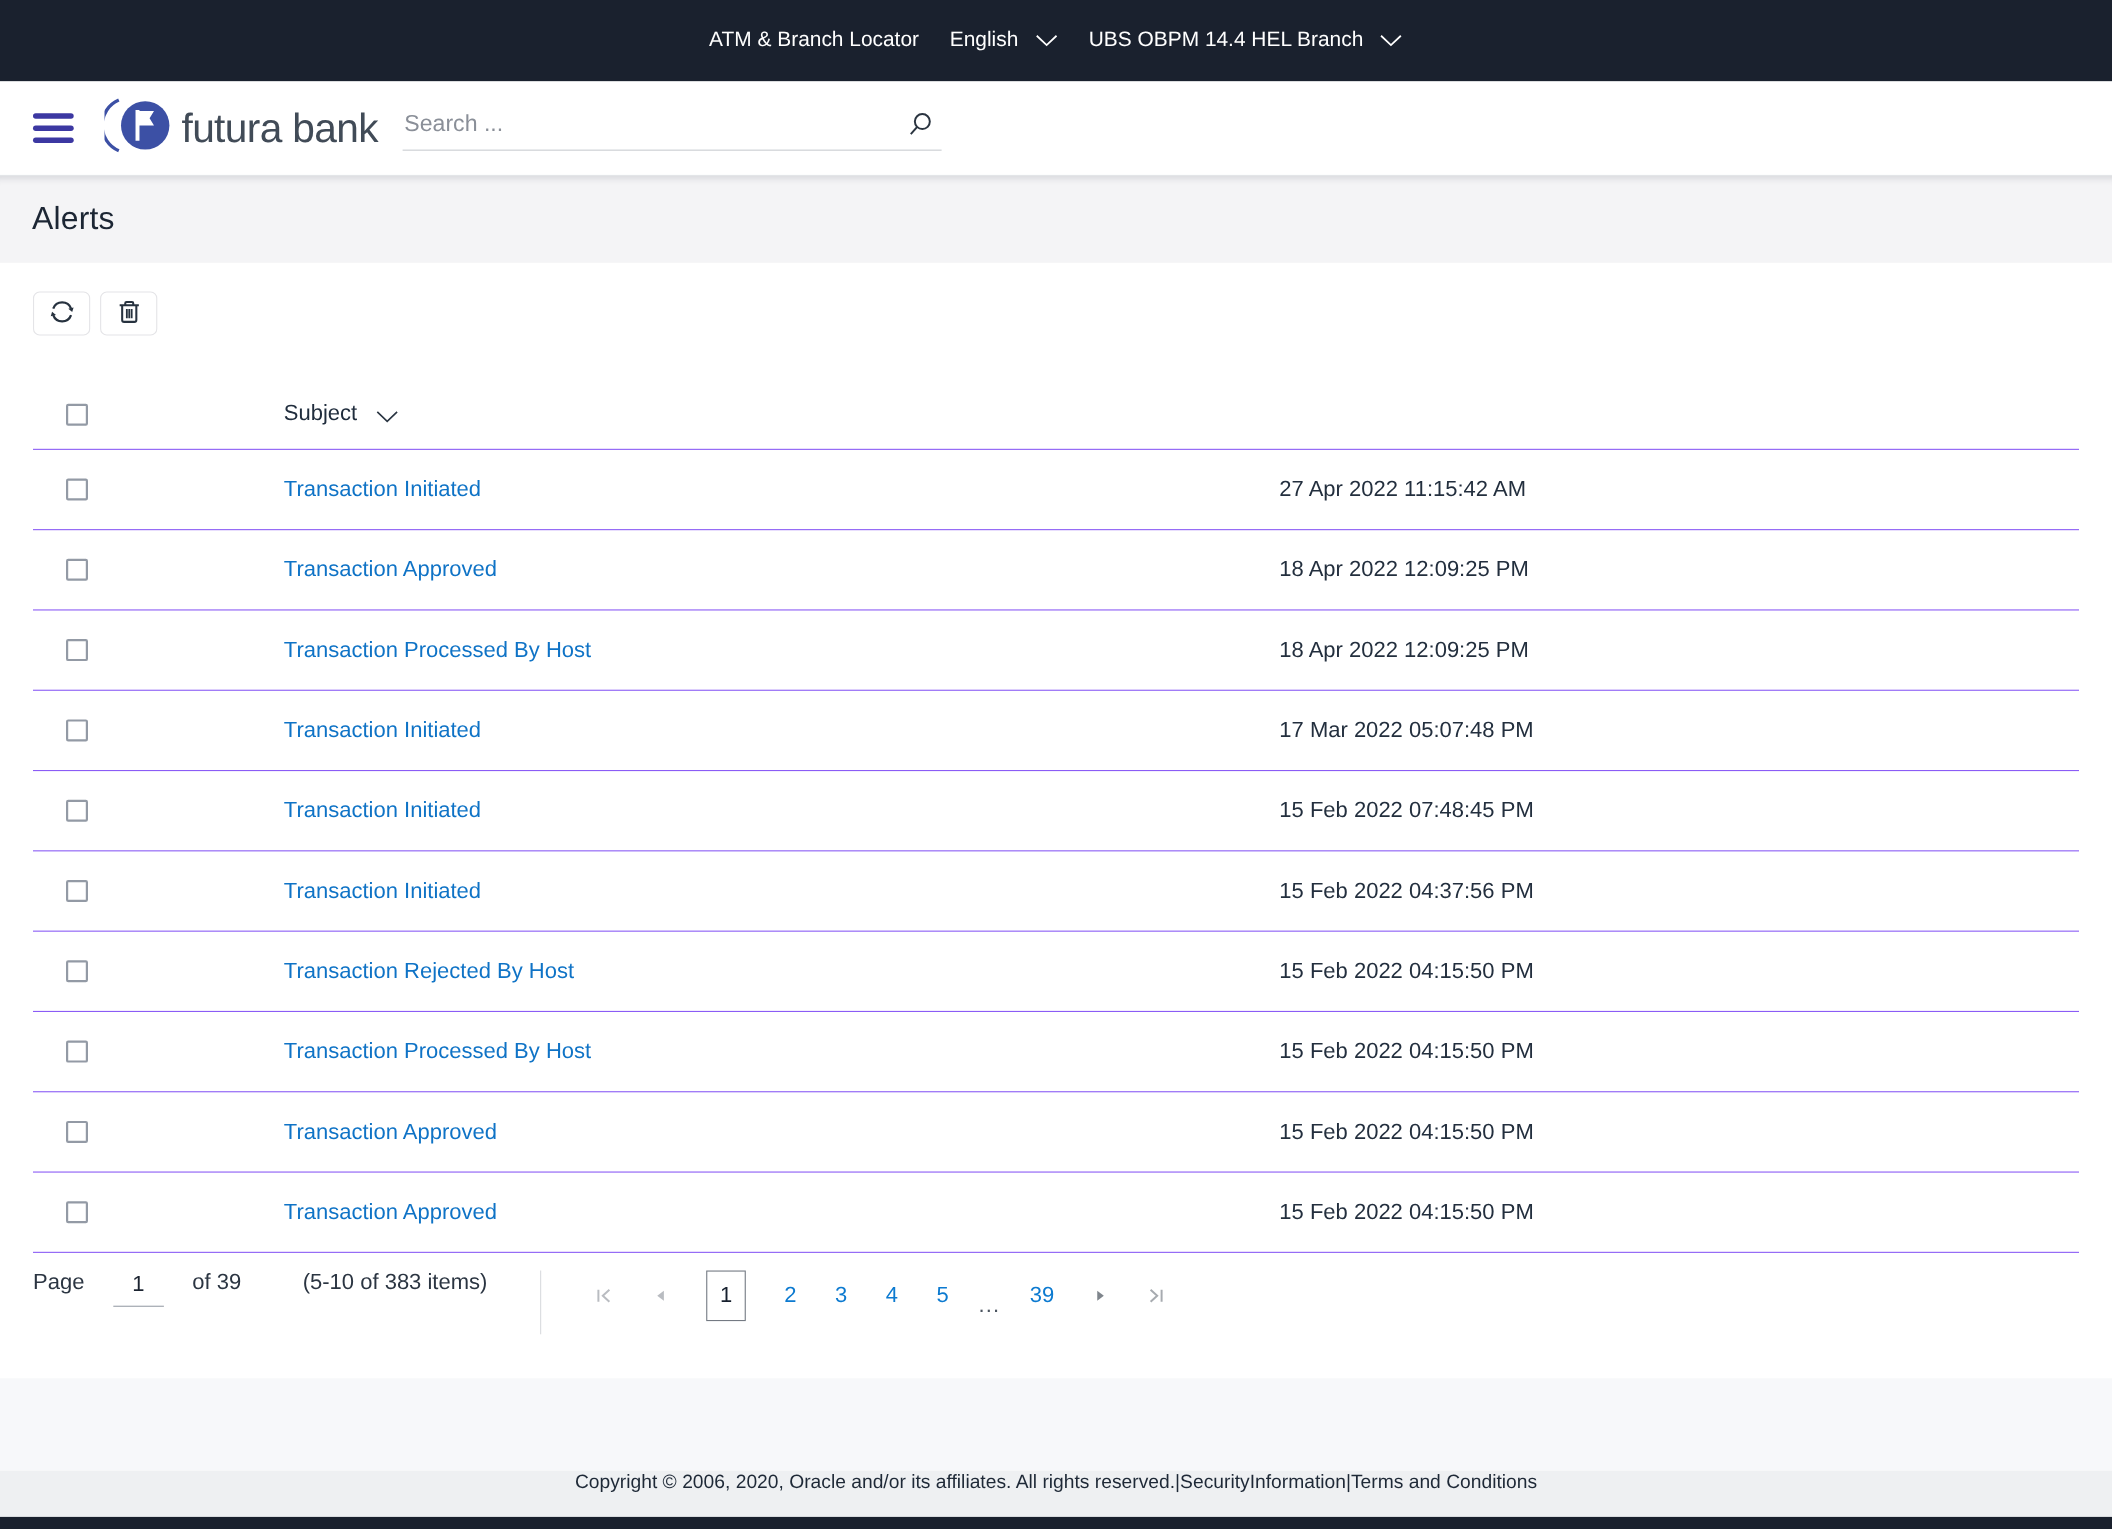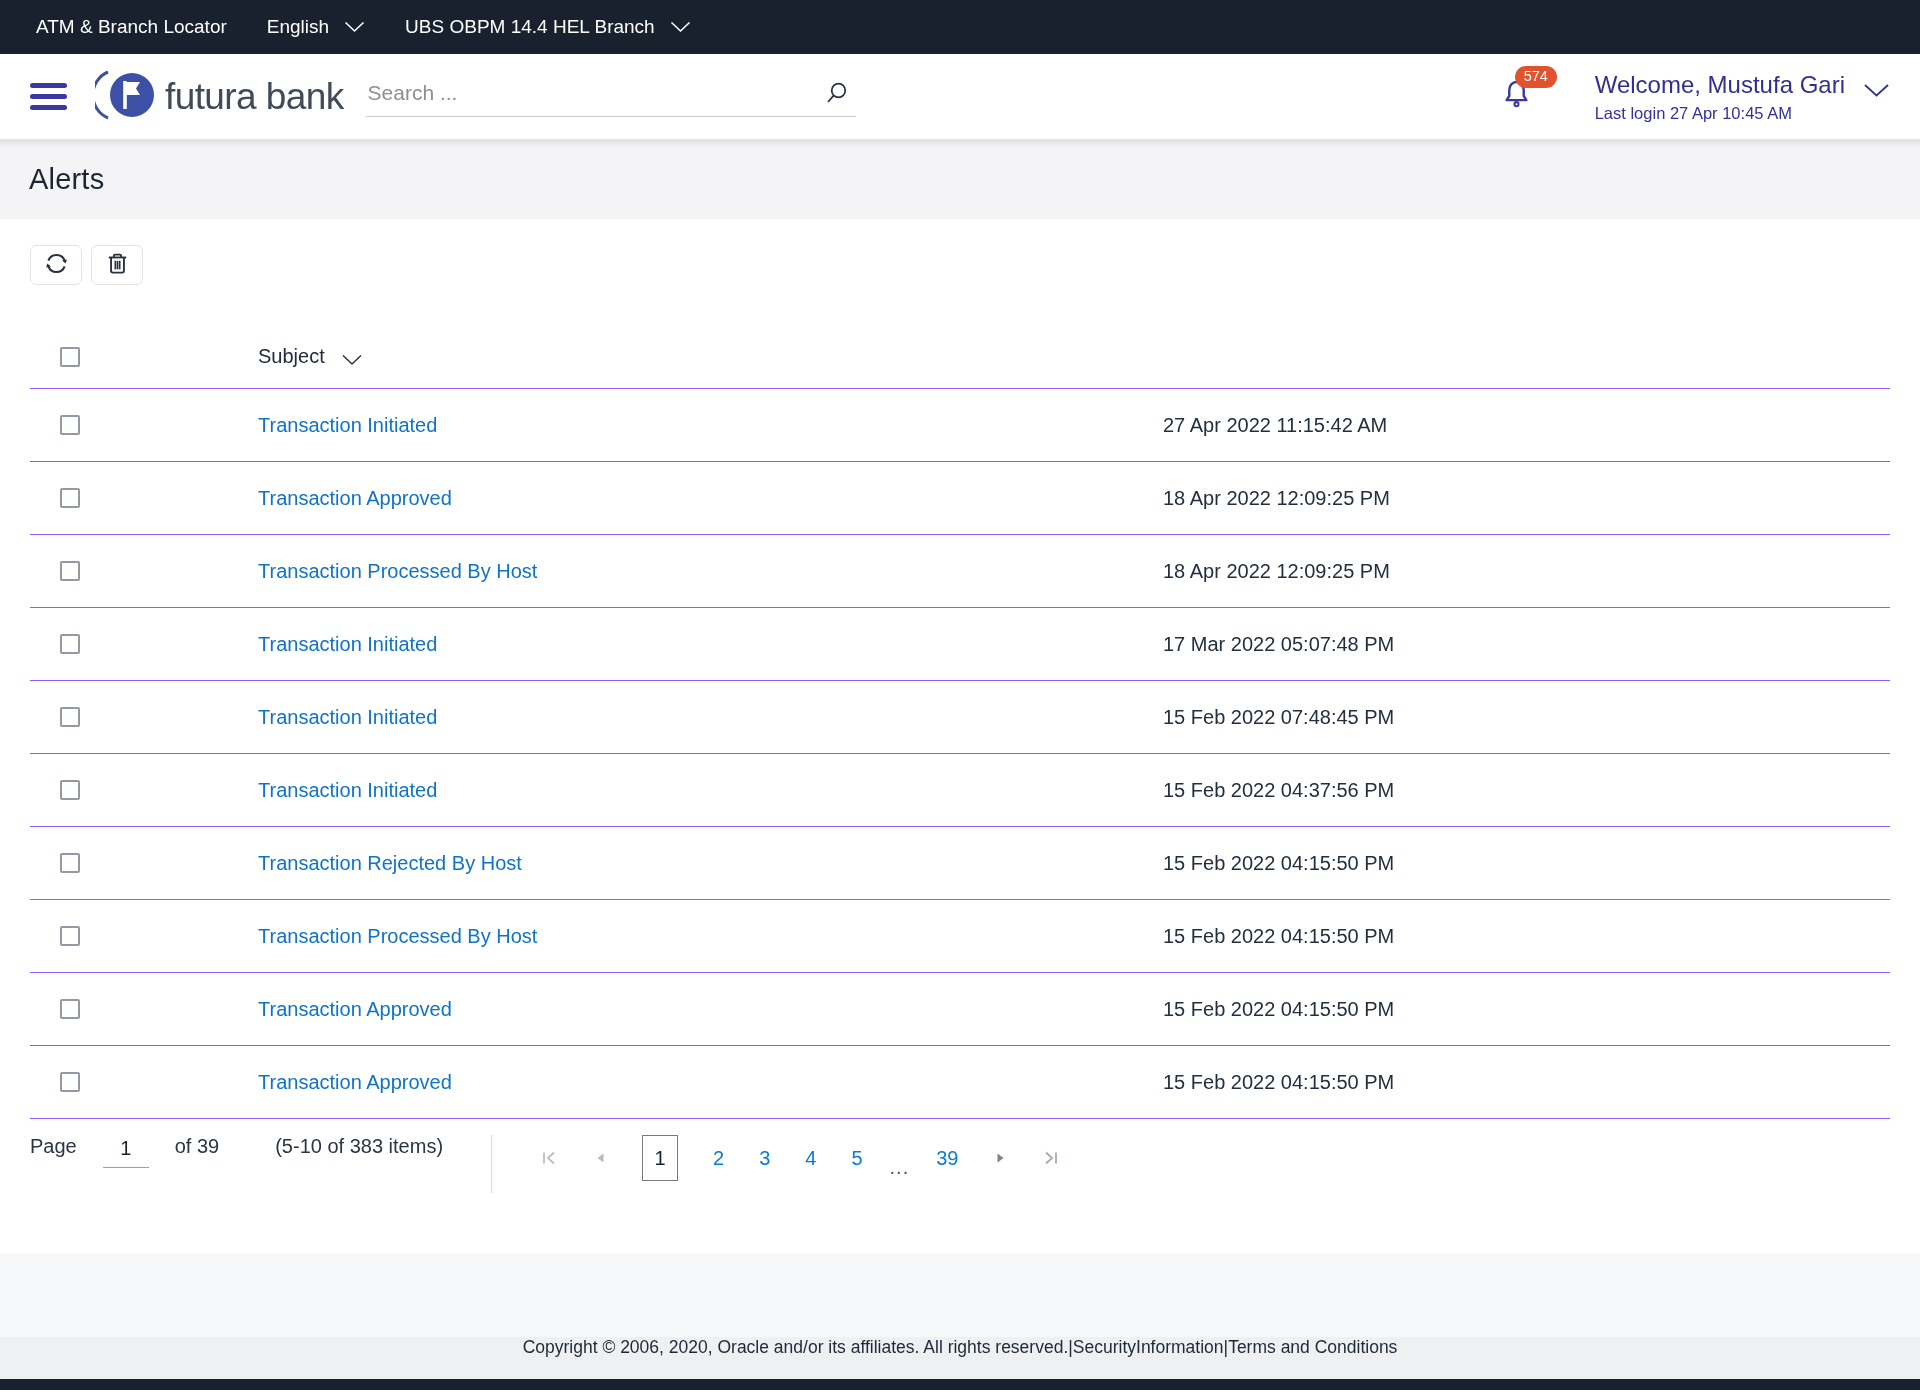--- a/index.html
+++ b/index.html
@@ -6,23 +6,23 @@
   html,body { width: 1920px; height: 1390px; }
   body {
     font-family: "Liberation Sans", sans-serif;
     background: #ffffff;
     display: flex;
     flex-direction: column;
     overflow: hidden;
   }
   
   .topbar {
-    flex: none; height: 54px; background: #1a212e; color: #fff;
-    display: flex; align-items: center; justify-content: flex-start;
-    gap: 40px; padding: 0 36px; font-size: 19px;
+    flex: none; height: 74px; background: #1a212e; color: #fff;
+    display: flex; align-items: center; justify-content: center;
+    gap: 28px; padding: 0 36px; font-size: 19px;
   }
   .topbar-item { display: flex; align-items: center; gap: 15px; cursor: pointer; white-space: nowrap; }
   .chev { display: inline-flex; }
   
   .header {
     flex: none; height: 86px; background: #fff;
     border-bottom: 1px solid #e3e5e8;
     display: flex; align-items: center; padding: 0 30px;
   }
   .hamburger { width: 37px; display: flex; flex-direction: column; gap: 6px; cursor: pointer; }
@@ -154,42 +154,20 @@
     <span class="brand">futura bank</span>
   </div>
   <div class="search">
     <input type="text" placeholder="Search ..." style="">
     <span class="mag">
       <svg width="26" height="26" viewBox="0 0 26 26">
         <circle cx="14.5" cy="10.5" r="6.8" fill="none" stroke="#2a3440" stroke-width="1.8"></circle>
         <line x1="9.6" y1="15.6" x2="4" y2="22" stroke="#2a3440" stroke-width="1.8"></line>
       </svg>
     </span>
-  </div>
-  <div class="header-right">
-    <div class="bell-wrap">
-      <span>
-        <svg width="33" height="33" viewBox="0 0 26 26">
-          <path d="M13 3.2 C9.6 3.2 7.3 5.9 7.3 9.4 L7.3 14.2 L5.2 17.4 L20.8 17.4 L18.7 14.2 L18.7 9.4 C18.7 5.9 16.4 3.2 13 3.2 Z" fill="none" stroke="#3c38a2" stroke-width="1.9" stroke-linejoin="round"></path>
-          <circle cx="13" cy="20.6" r="1.6" fill="none" stroke="#3c38a2" stroke-width="1.6"></circle>
-        </svg>
-      </span>
-      <span class="badge">574</span>
-    </div>
-    <div class="welcome">
-      <div class="welcome-line1">
-        <span>Welcome, Mustufa Gari</span>
-        <span style="transform: translateY(5px);">
-          <svg width="27" height="15" viewBox="0 0 27 15">
-              <path d="M2 2 L13.5 12.5 L25 2" fill="none" stroke="#32308f" stroke-width="1.7"></path>
-            </svg>
-        </span>
-      </div>
-      <div class="welcome-line2">Last login 27 Apr 10:45 AM</div>
-    </div>
   </div>
 </div>
 
 <div class="title-band">
   <div class="page-title">Alerts</div>
 </div>
 
 <div class="content">
 
   <div class="toolbar">

